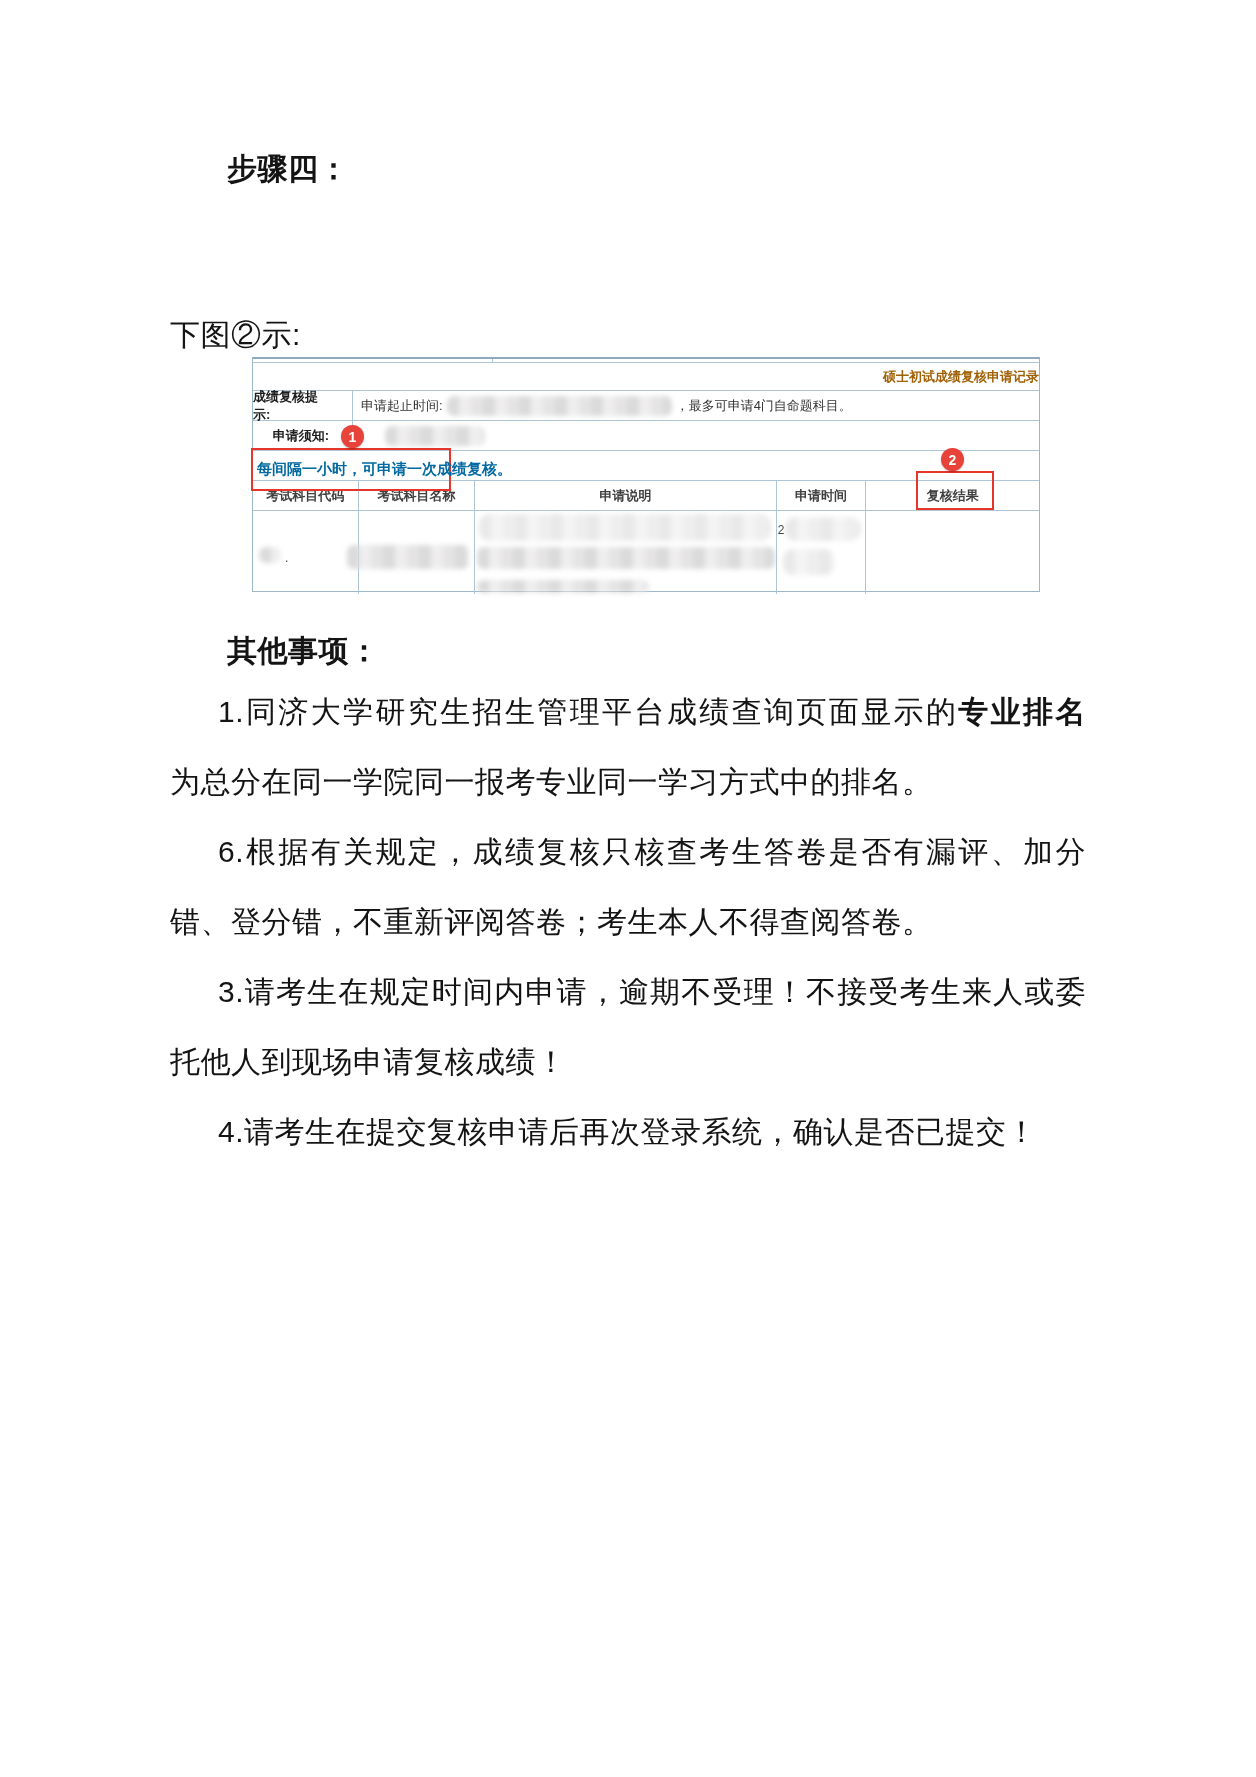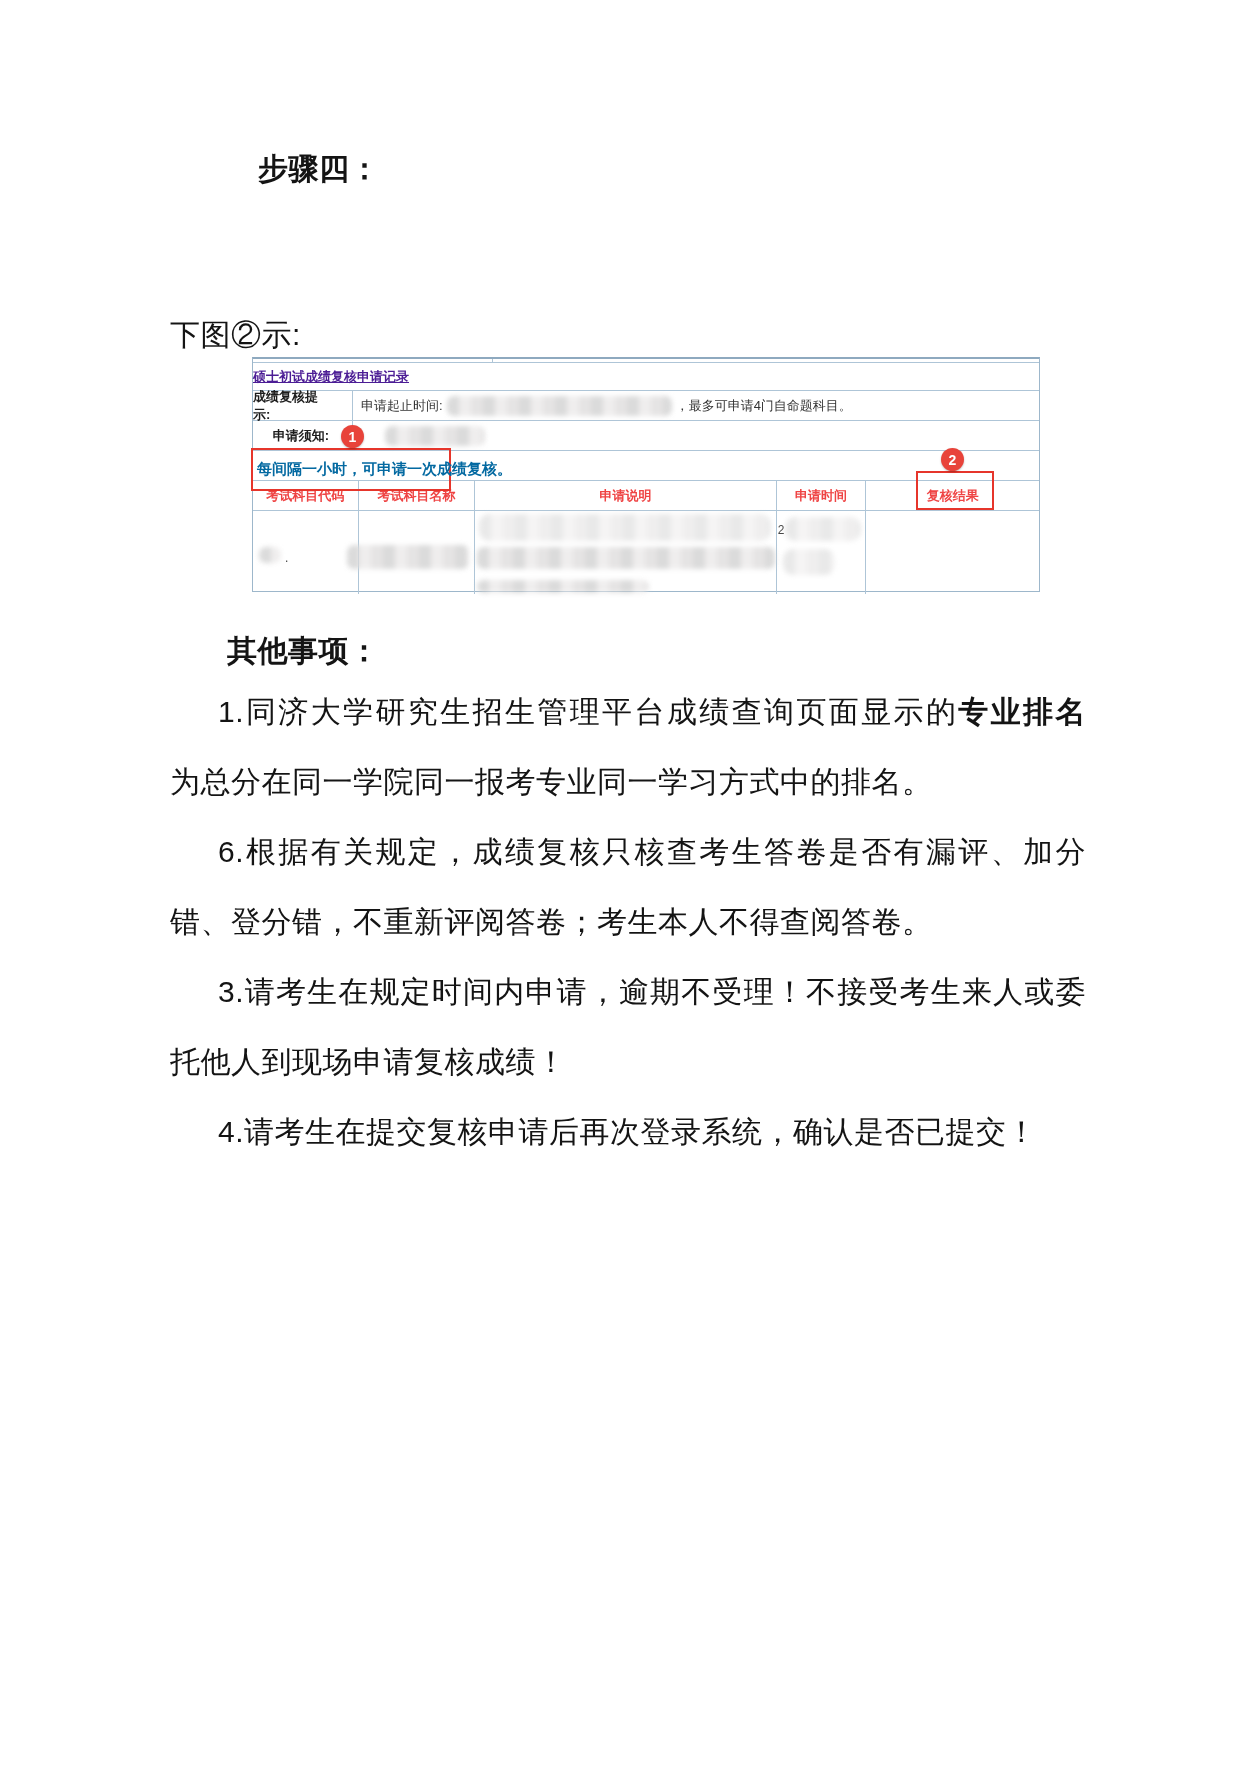--- a/index.html
+++ b/index.html
@@ -19,34 +19,34 @@
 
   
   .shot {
     position:absolute; left:252px; top:357px; width:788px; height:235px;
     background:#fff; border:1px solid #9db7cb; border-top:2px solid #8ea9bf;
     font-size:13px; color:#333;
   }
   .srow { position:absolute; left:0; width:100%; border-bottom:1px solid #aec5d7; }
   .r0 { top:0;   height:4px;  }
   .r0 .vd { position:absolute; left:239px; top:0; width:1px; height:4px; background:#aec5d7; }
-  .r1 { top:4px;   height:28px; display:flex; align-items:center; justify-content:flex-start; font-weight:bold; color:#4c1d95;text-decoration:underline; }
+  .r1 { top:4px;   height:28px; display:flex; align-items:center; justify-content:flex-end; font-weight:bold; color:#a16207; }
   .r2 { top:32px;  height:30px; display:flex; align-items:center; }
   .r3 { top:62px;  height:30px; display:flex; align-items:center; }
   .r4 { top:92px;  height:30px; }
   .r5 { top:122px; height:30px; display:flex; }
   .r6 { top:152px; height:83px; display:flex; border-bottom:none; }
   .labcell {
     width:100px; height:100%; border-right:1px solid #aec5d7; font-weight:bold; color:#1c1c1c;
     display:flex; align-items:center; justify-content:flex-end; padding-right:23px;
   }
   .cellcontent { position:relative; flex:1; height:100%; display:flex; align-items:center; padding-left:8px; }
   .hcell {
     height:100%; display:flex; align-items:center; justify-content:center;
-    font-weight:bold; color:#ef4444; border-right:1px solid #aec5d7;
+    font-weight:bold; color:#404040; border-right:1px solid #aec5d7;
   }
   .hcell.last { border-right:none; }
   .dcell { position:relative; height:100%; border-right:1px solid #aec5d7; }
   .dcell.last { border-right:none; }
   .c1 { width:106px; } .c2 { width:117px; } .c3 { width:302px; } .c4 { width:90px; } .c5 { width:173px; }
 
   .blur {
     position:absolute; border-radius:7px; filter:blur(2.5px);
     background:repeating-linear-gradient(90deg,#cfcfcf 0 12px,#eae8e8 12px 24px,#dddbdb 24px 36px);
     opacity:.75;
@@ -64,21 +64,21 @@
     position:absolute; left:4px; top:101px; z-index:6;
     color:#0369a1; font-weight:bold; font-size:15px; letter-spacing:0；
   }
   .tinytxt { position:absolute; font-size:12px; color:#444; }
 </style>
 </head>
 <body>
 
 <div class="page">
 
-  <div class="line hd" style="top:150px; left:227px; width:860px;margin-left:31px;">步骤四：</div>
+  <div class="line hd" style="top:150px; left:227px; width:860px;">步骤四：</div>
 
   <div class="line" style="top:316px;">下图②示:</div>
 
   <div class="shot">
 
     <div class="srow r0">
         <div class="vd"></div>
       </div>
 
     <div class="srow r1">

